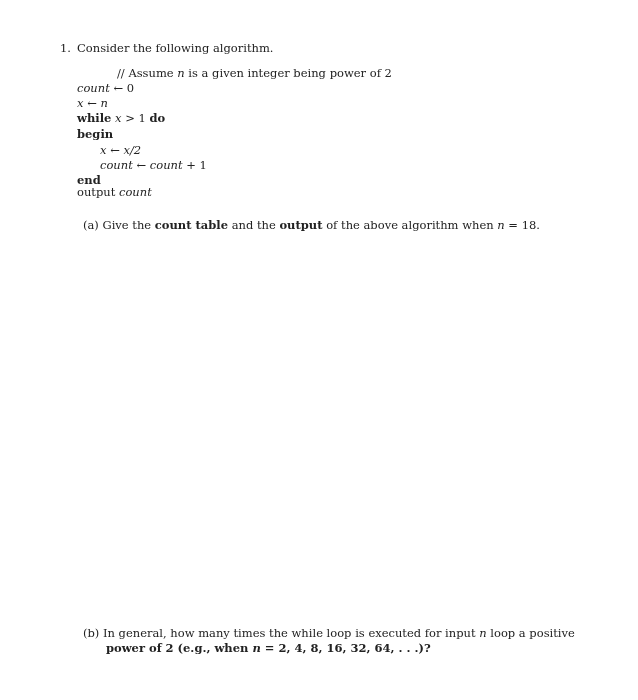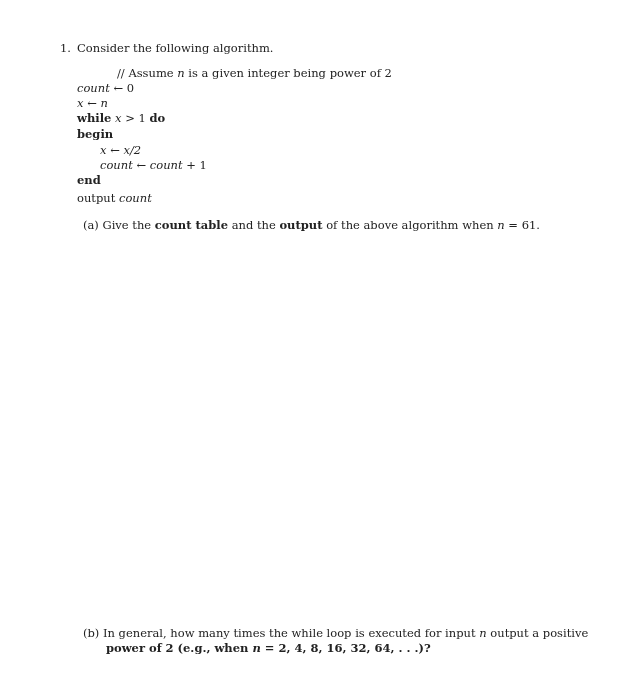--- a/index.html
+++ b/index.html
@@ -38,29 +38,29 @@
     <span class="b">while</span><span class="it"> x</span><span> &gt; 1 </span><span class="b">do</span>
   </div>
   <div class="abs line b" style="top:127px;">begin</div>
   <div class="abs indent" style="top:143px;">
     <span class="it">x</span><span> ← </span><span class="it">x/2</span>
   </div>
   <div class="abs indent" style="top:158px;">
     <span class="it">count</span><span> ← </span><span class="it">count</span><span> + 1</span>
   </div>
   <div class="abs line b" style="top:173px;">end</div>
-  <div class="abs line" style="top:191px;text-align:center;">
+  <div class="abs line" style="top:185px;text-align:center;">
     <span>output </span><span class="it">count</span>
   </div>
 </div>
 
 <div class="abs part" style="top:218px;">
-  <span>(a)</span><span> Give the </span><span class="b">count table</span><span> and the </span><span class="b">output</span><span> of the above algorithm when </span><span class="it">n</span><span> = 61.</span>
+  <span>(a)</span><span> Give the </span><span class="b">count table</span><span> and the </span><span class="b">output</span><span> of the above algorithm when </span><span class="it">n</span><span> = 18.</span>
 </div>
 
 <div>
   <div class="abs part" style="top:626px;">
-    <span>(b)</span><span> In general, how many times the while loop is executed for input </span><span class="it">n</span><span> output a positive</span>
+    <span>(b)</span><span> In general, how many times the while loop is executed for input </span><span class="it">n</span><span> loop a positive</span>
   </div>
   <div class="abs partb-cont" style="top:641px;">
     <span>power of 2 (e.g., when </span><span class="it">n</span><span> = 2, 4, 8, 16, 32, 64, . . .)?</span>
   </div>
 </div>
 
 </body></html>

